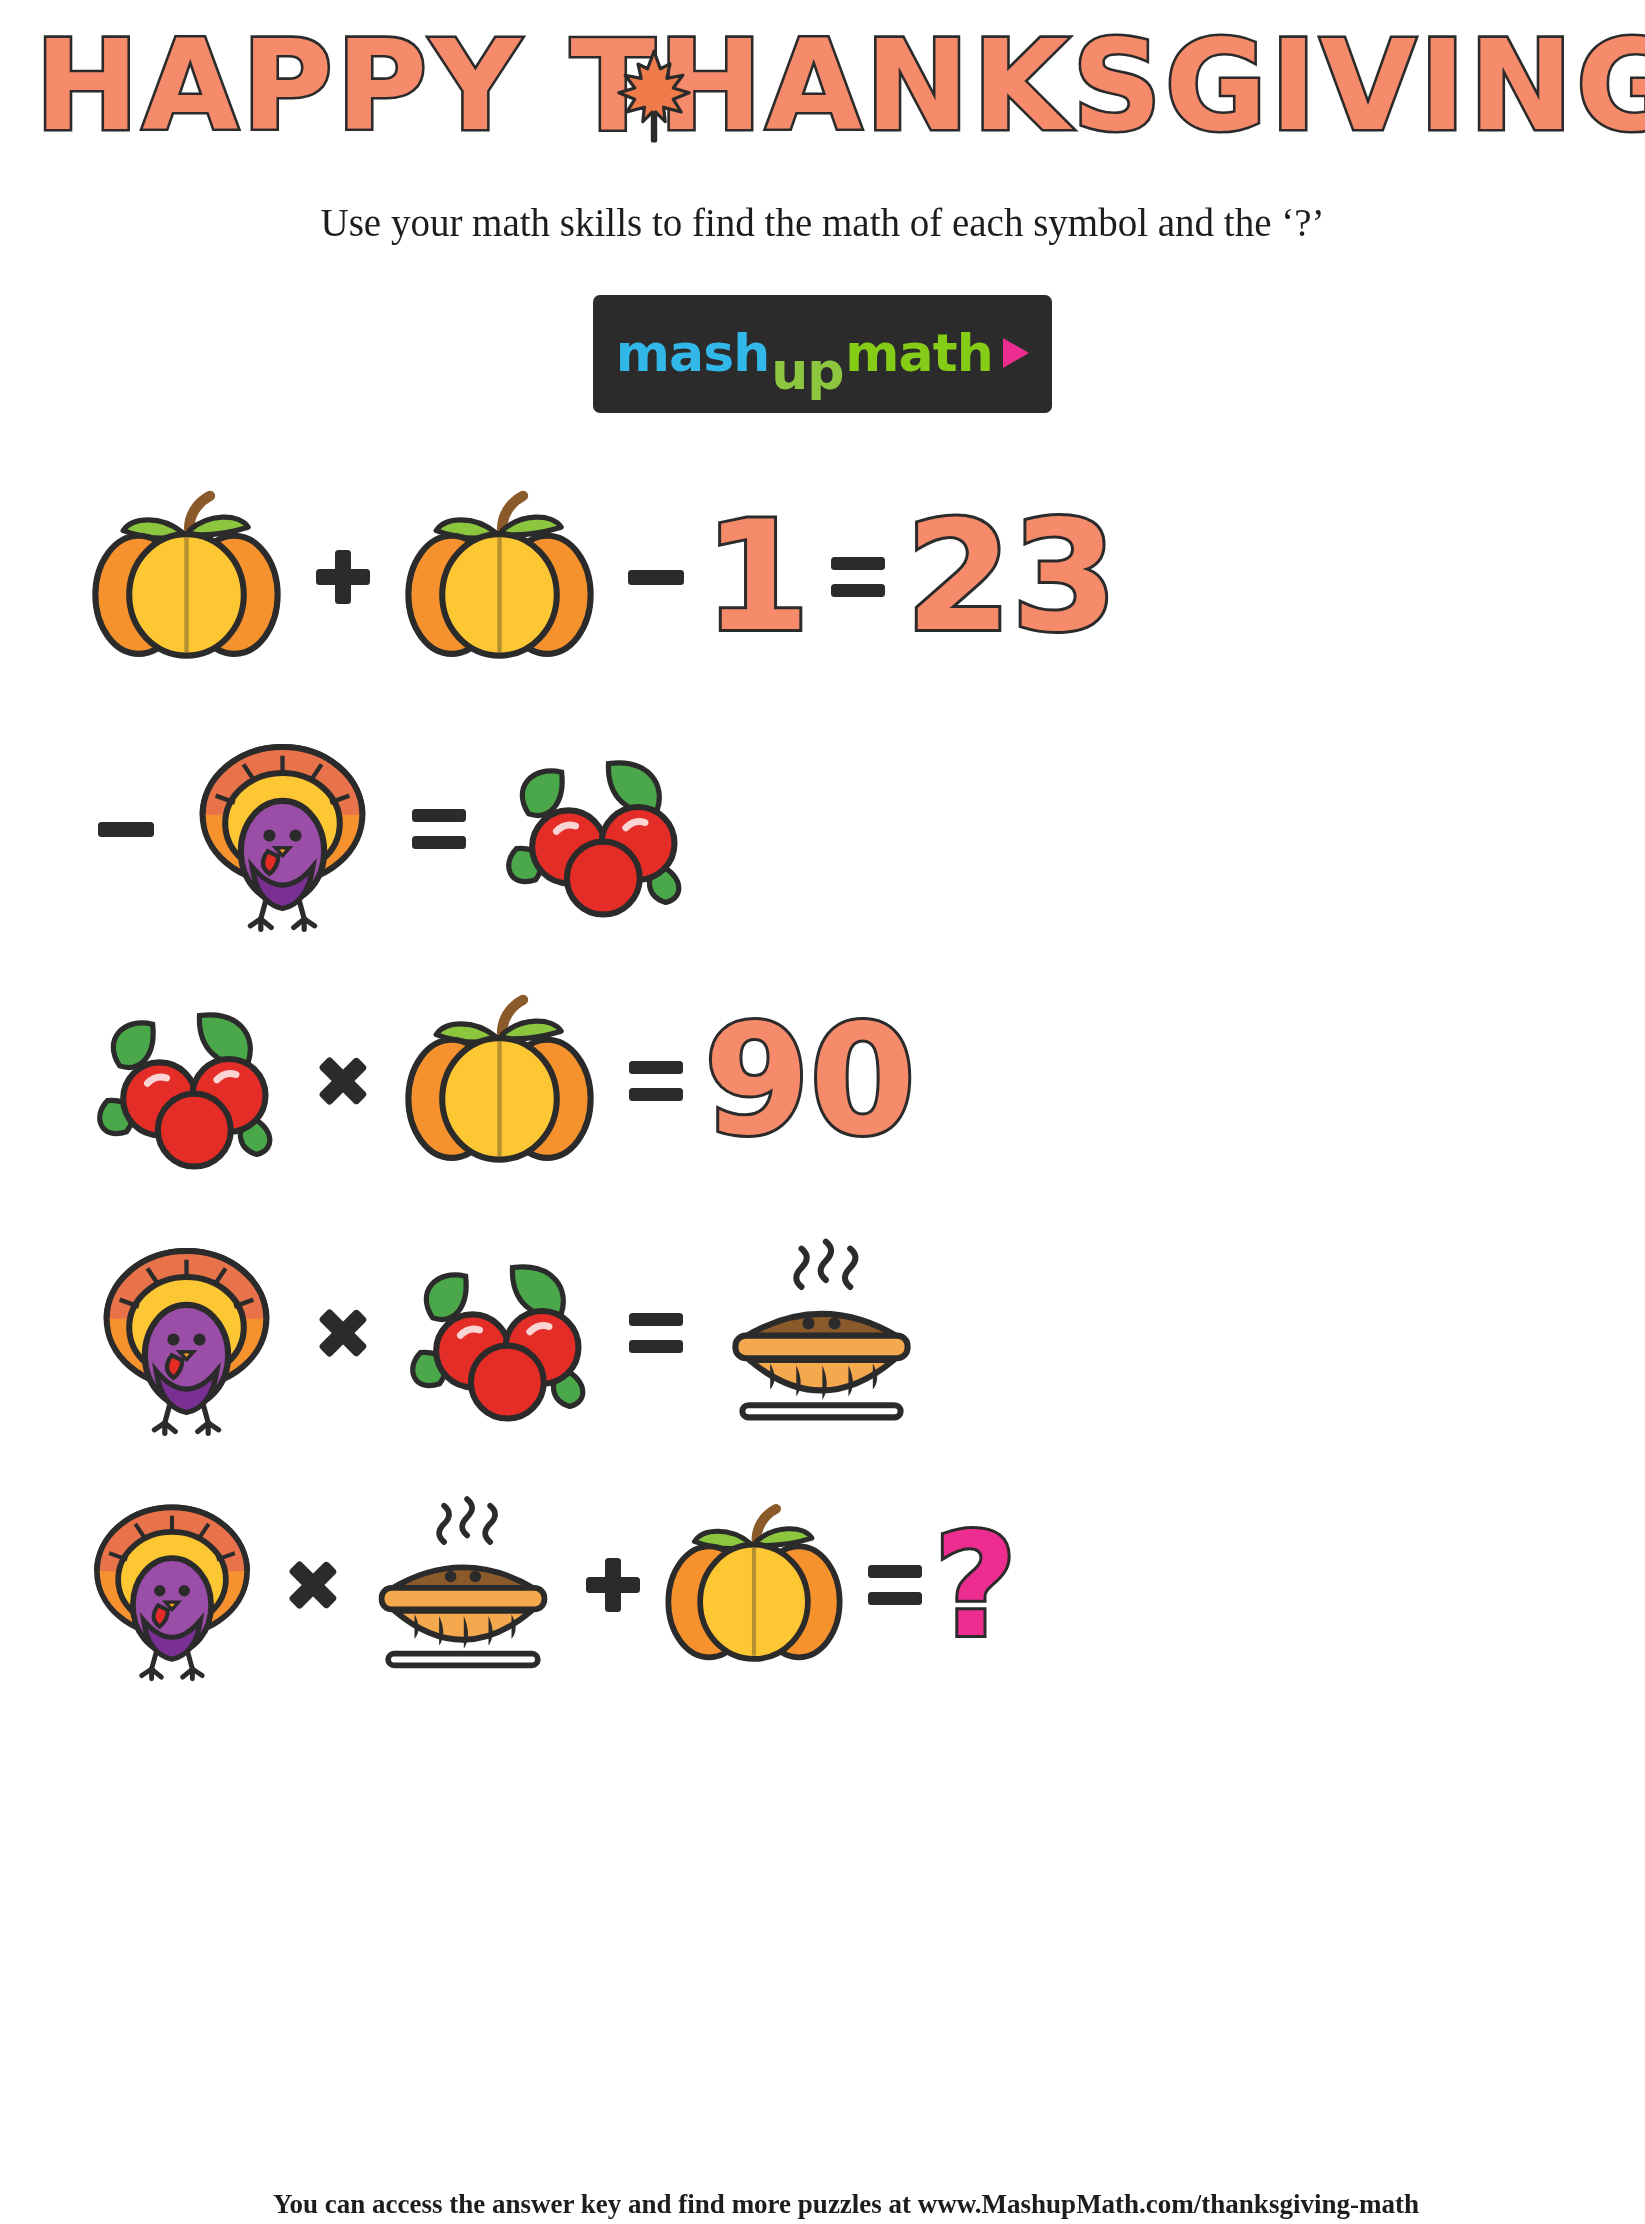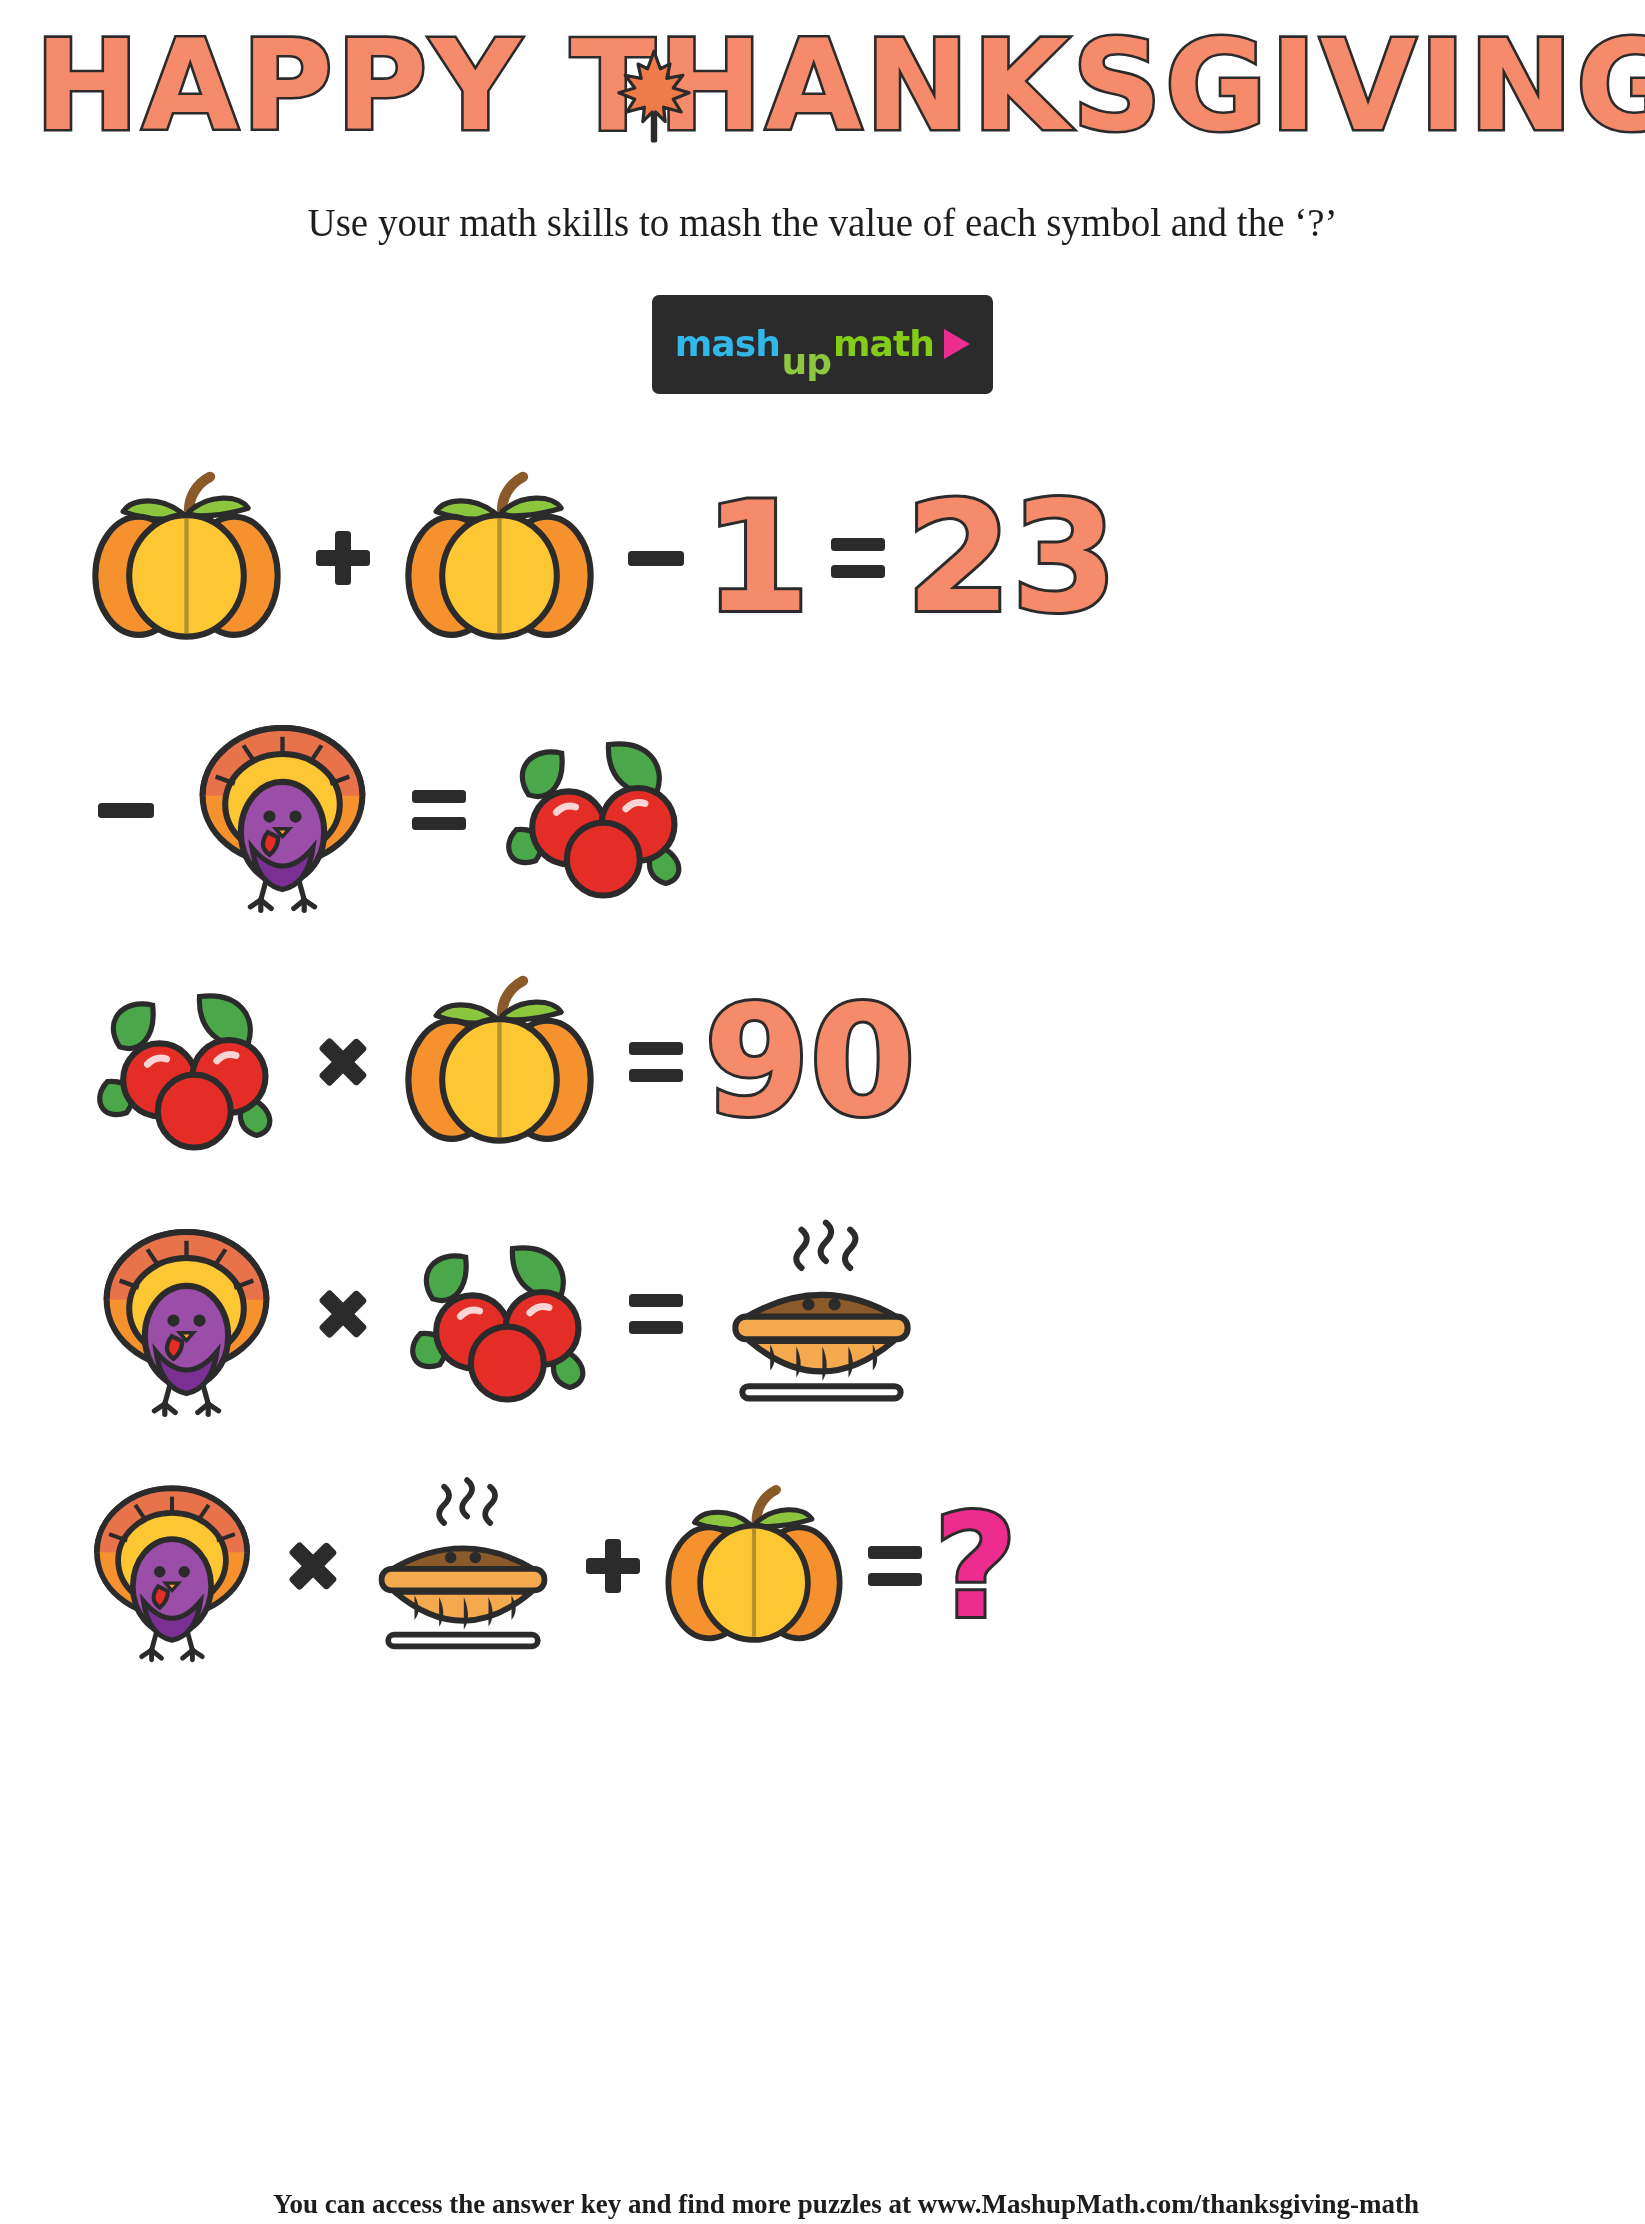--- a/index.html
+++ b/index.html
@@ -69,21 +69,21 @@
   }
   .logo {
     background: #2b2b2b;
     border-radius: 7px;
     padding: 10.4px 22.6px 12px 22.6px;
     display: flex;
     align-items: center;
     gap: 1.7px;
     font-family: "DejaVu Sans", sans-serif;
     font-weight: 700;
-    font-size: 36px;
+    font-size: 52px;
     letter-spacing: -0.9px;
   }
   .logo .mash { color: #31b7e8; }
   .logo .up   { color: #8dc63f; margin-top: 36px; }
   .logo .math { color: #84cc16; }
   .logo .play {
     width: 0; height: 0;
     margin-left: 8.7px;
     border-left: 26px solid #ec2d8f;
     border-top: 15.6px solid transparent;
@@ -205,21 +205,21 @@
 
 <div class="page">
 
   <div class="title-wrap">
     <h1 class="title">HAPPY THANKSGIVING!</h1>
     <svg class="title-leaf" viewBox="0 0 100 120">
       <path d="M50 4 L58 26 L70 20 L66 38 L86 34 L74 50 L94 56 L74 64 L84 80 L62 74 L64 92 L52 80 L52 116 L48 116 L48 80 L36 92 L38 74 L16 80 L26 64 L6 56 L26 50 L14 34 L34 38 L30 20 L42 26 Z" fill="#f07b4a" stroke="#2b2b2b" stroke-width="4" stroke-linejoin="round"></path>
     </svg>
   </div>
 
-  <div class="subtitle">Use your math skills to mash the value of each symbol and the ‘?’</div>
+  <div class="subtitle">Use your math skills to find the math of each symbol and the ‘?’</div>
 
   <div class="logo-wrap">
     <div class="logo">
       <span class="mash">mash</span>
       <span class="up">up</span>
       <span class="math">math</span>
       <span class="play"></span>
     </div>
   </div>
 

